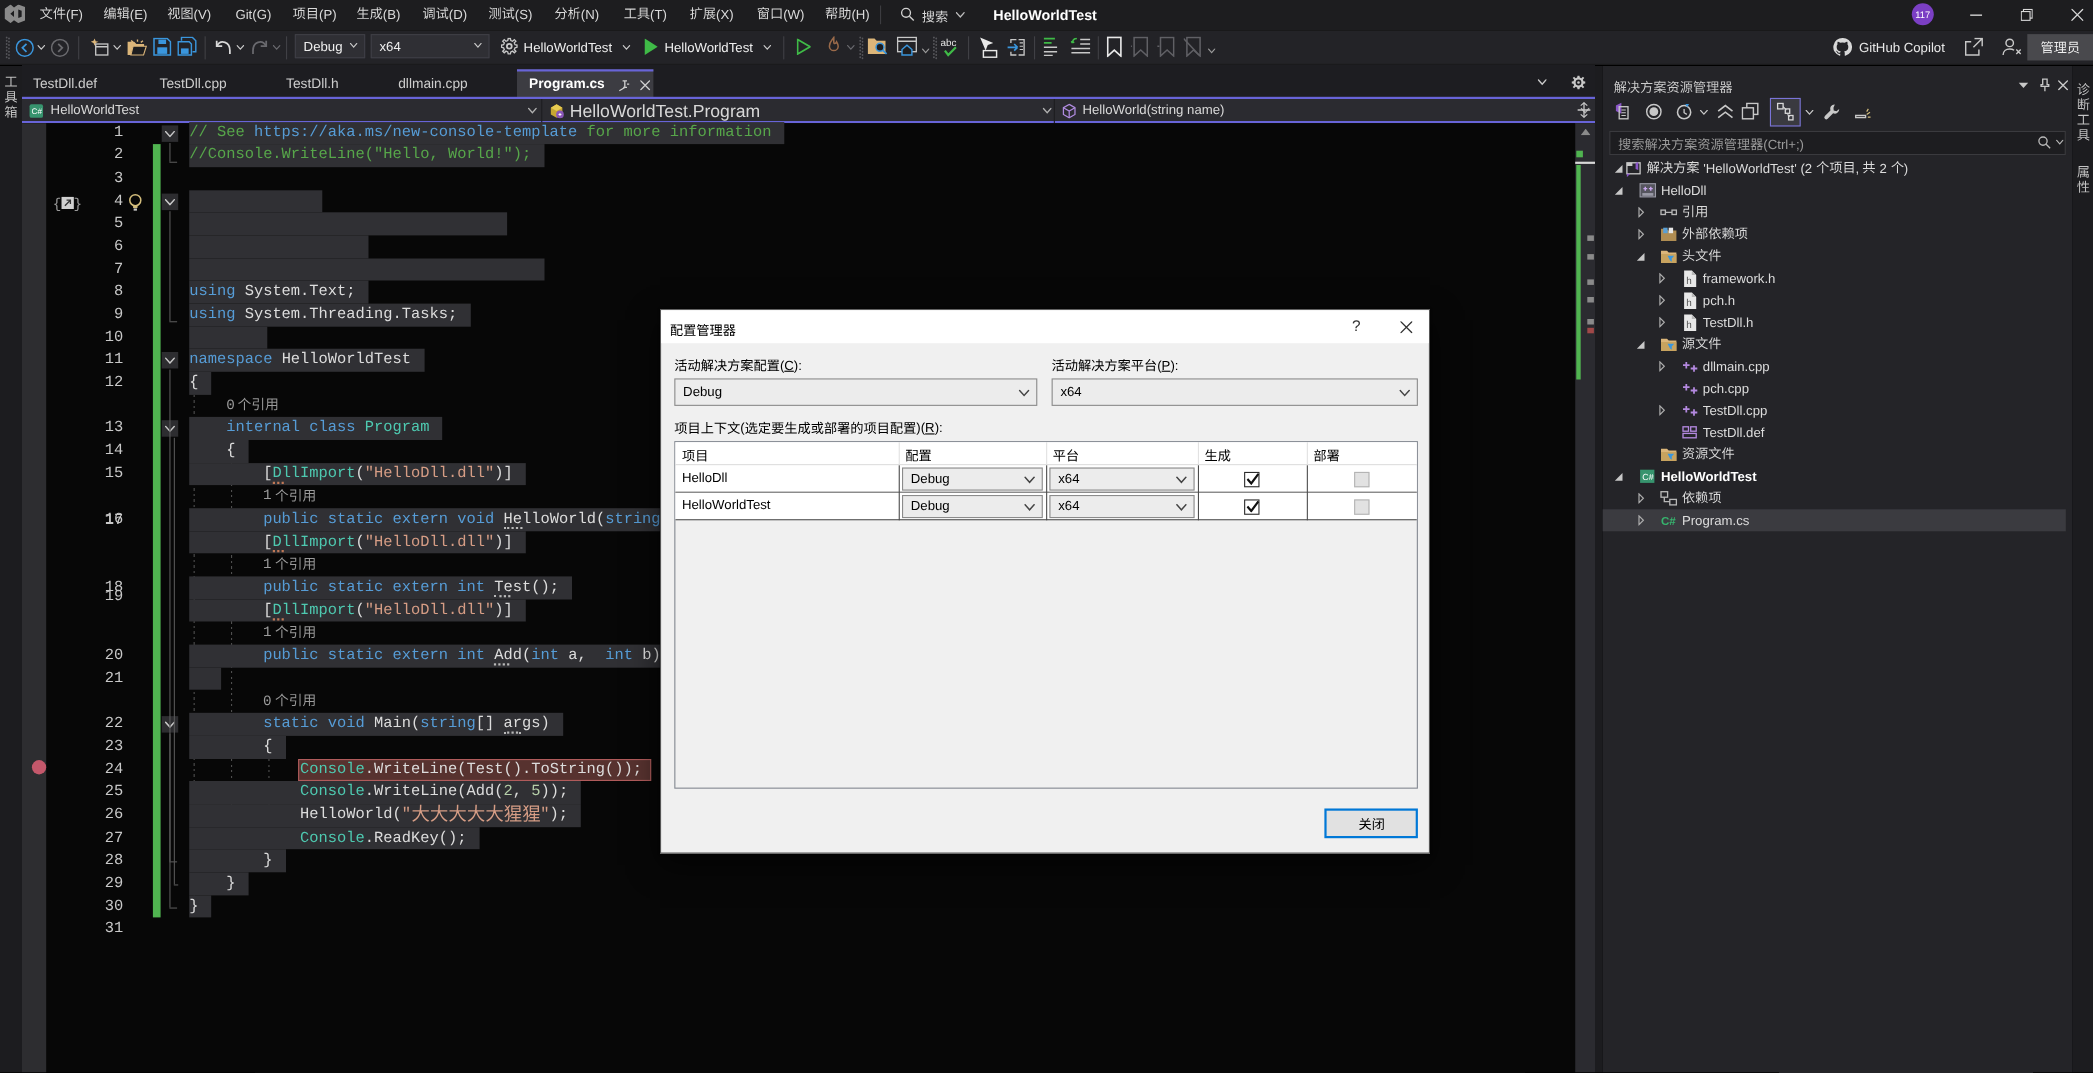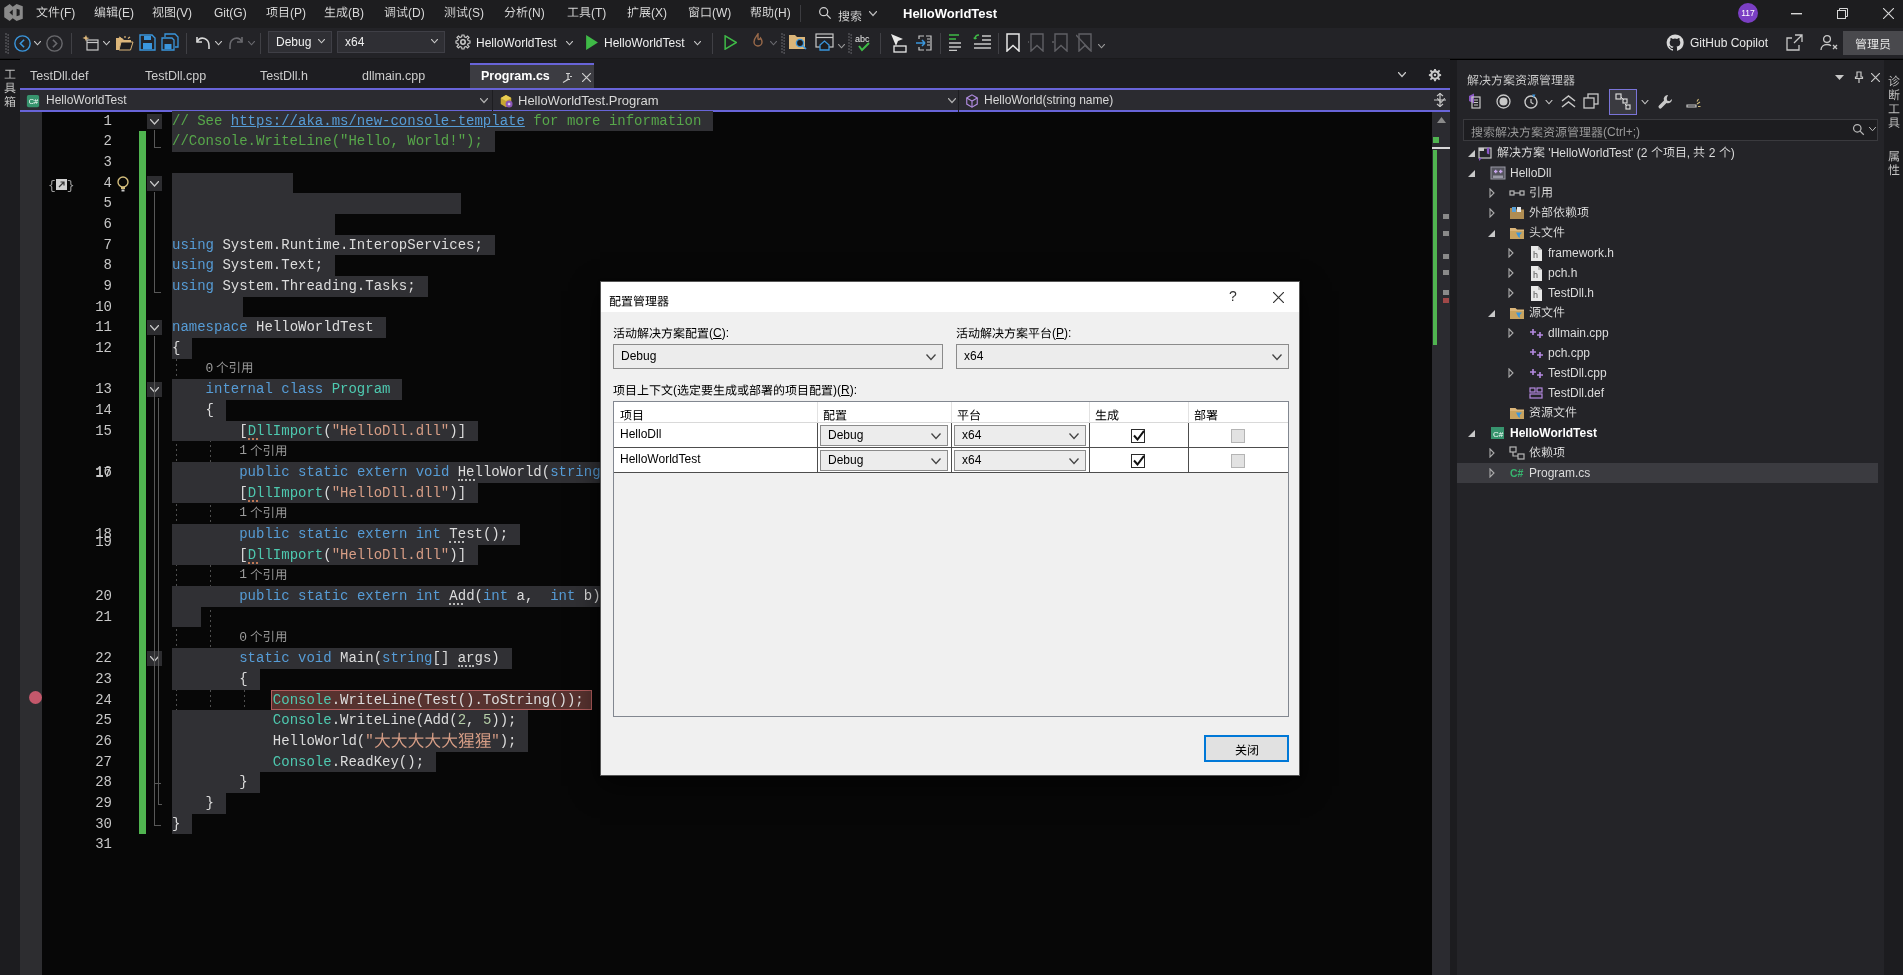--- a/index.html
+++ b/index.html
@@ -15,21 +15,21 @@
 #tabrow{position:absolute;left:20px;top:59px;width:1430px;height:31px;background:#1d1d21}
 #crumb{position:absolute;left:20px;top:90px;width:1430px;height:22px;background:#2b2b30;border-bottom:2px solid #6864d8}
 #editor{position:absolute;left:20px;top:112px;width:1412px;height:863px;background:#070707}
 #bpmargin{position:absolute;left:0;top:0;width:22px;height:863px;background:#2d2d30}
 #scroll{position:absolute;left:1432px;top:112px;width:18px;height:863px;background:#2b2b30}
 #panel{position:absolute;left:1457px;top:60px;width:427px;height:915px;background:#242428}
 #paneledge{position:absolute;left:1450px;top:60px;width:7px;height:915px;background:#1c1c1f}
 .menu{color:#dadada;font-size:12px;position:absolute;top:6px}
 .code{font-family:"Liberation Mono",monospace;font-size:14px;white-space:pre;line-height:20.68px}
 .kw{color:#569cd6}.ty{color:#4ec9b0}.st{color:#d69d85}.cm{color:#57a64a}
-.pl{color:#dcdcdc}.nm{color:#b5cea8}.lk{color:#569cd6;text-decoration:underline}
+.pl{color:#dcdcdc}.nm{color:#b5cea8}.lk{color:#569cd6;}
 .cl{position:absolute;left:172px;height:20.68px;width:1240px}
 .selbox{position:absolute;background:#303034;height:20.68px;top:0}
 .lnum{position:absolute;width:92px;text-align:right;color:#c8c8c8;font-family:"Liberation Mono",monospace;font-size:14px;line-height:20.68px}
 .codelens{position:absolute;color:#9b9b9b;font-family:"Liberation Mono",monospace;font-size:13px;line-height:20.68px}
 .trow{position:absolute;left:0;width:427px;height:20px;font-size:12px;color:#dcdcdc;line-height:20px}
 </style></head><body>
 <svg width="0" height="0" style="position:absolute">
     <defs>
       <path id="g0" d="M725 250 802 273Q739 454 640 586Q541 718 403 808Q265 899 83 958Q79 949 71 936Q63 922 54 908Q44 895 36 887Q215 835 348 752Q482 668 575 544Q668 421 725 250ZM270 254Q327 409 424 535Q521 661 657 750Q793 840 967 884Q959 892 949 904Q939 917 930 930Q922 942 915 953Q736 904 599 810Q462 715 364 580Q265 445 201 277ZM50 216H954V290H50ZM423 57 501 33Q524 69 546 112Q569 156 580 187L497 214Q488 183 467 138Q446 94 423 57Z"></path>
       <path id="g1" d="M604 52H679V960H604ZM432 90 504 105Q490 174 470 242Q451 309 426 367Q402 425 373 471Q366 465 354 458Q343 451 330 444Q318 437 309 433Q338 392 362 336Q385 281 403 218Q421 155 432 90ZM441 245H909V318H423ZM317 539H953V613H317ZM268 44 339 65Q307 150 266 232Q224 315 176 388Q127 460 75 517Q71 508 64 494Q56 480 48 466Q39 451 32 443Q79 394 122 330Q166 266 204 192Q241 119 268 44ZM167 301 238 230 239 231V958H167Z"></path>
@@ -428,21 +428,21 @@
       <svg class="ab" style="left:460px;top:8px" width="8" height="6" viewBox="0 0 8 6">
         <path d="M0 0l4 4.5L8 0" fill="none" stroke="#b0b0b0" stroke-width="1.2"></path>
       </svg>
       <div class="ab" style="left:472px;top:0;width:1px;height:22px;background:#1d1d21"></div>
       <svg class="ab" style="left:479px;top:4px" width="14" height="14" viewBox="0 0 16 16">
         <path d="M8 1l6 3.5v7L8 15l-6-3.5v-7z" fill="#c8a832"></path>
         <path d="M8 1l6 3.5L8 8 2 4.5z" fill="#e8cc52"></path>
         <circle cx="11.5" cy="11.5" r="4" fill="#8b57b8"></circle>
         <path d="M10 11.5h3m-1.5-1.5v3" stroke="#fff" stroke-width="1"></path>
       </svg>
-      <span class="ab lat" style="left:498px;top:3px;font-size:13px;color:#d8d8d8">HelloWorldTest.Program</span>
+      <span class="ab lat" style="left:498px;top:3px;font-size:16px;color:#d8d8d8">HelloWorldTest.Program</span>
       <svg class="ab" style="left:928px;top:8px" width="8" height="6" viewBox="0 0 8 6">
         <path d="M0 0l4 4.5L8 0" fill="none" stroke="#b0b0b0" stroke-width="1.2"></path>
       </svg>
       <div class="ab" style="left:938px;top:0;width:1px;height:22px;background:#1d1d21"></div>
       <svg class="ab" style="left:945px;top:4px" width="14" height="14" viewBox="0 0 16 16">
         <path d="M8 1l6 3.5v7L8 15l-6-3.5v-7z" fill="none" stroke="#b08be0" stroke-width="1.3"></path>
         <path d="M2 4.5L8 8l6-3.5M8 8v7" fill="none" stroke="#b08be0" stroke-width="1.3"></path>
       </svg>
       <span class="ab lat" style="left:964px;top:3px;font-size:12px;color:#d8d8d8">HelloWorld(string name)</span>
       <svg class="ab" style="left:1417px;top:8px" width="8" height="6" viewBox="0 0 8 6">
@@ -557,21 +557,20 @@
       <div class="ab" style="left:224px;top:577.54px;width:1px;height:82.72px;background:repeating-linear-gradient(to bottom,#4e4e4e 0 2px,transparent 2px 5px)"></div>
       <div class="ab" style="left:152px;top:0;width:1260px;height:863px">
         <div class="selbox" style="left:0;top:-1.5px;width:541.2px"></div>
         <div class="cl code" style="left:0;top:-1.5px"><span class="cm">// See </span><span class="lk">https://aka.ms/new-console-template</span><span class="cm"> for more information</span></div>
         <div class="selbox" style="left:0;top:19.18px;width:322.8px"></div>
         <div class="cl code" style="left:0;top:19.18px"><span class="cm">//Console.WriteLine("Hello, World!");</span></div>
         <div class="selbox" style="left:0;top:60.54px;width:121.2px"></div>
         <div class="selbox" style="left:0;top:81.22px;width:289.2px"></div>
         <div class="selbox" style="left:0;top:101.9px;width:163.2px"></div>
         <div class="selbox" style="left:0;top:122.58px;width:322.8px"></div>
-        <div class="cl code" style="left:0;top:122.58px"><span class="kw">using</span><span class="pl"> System.Runtime.InteropServices;</span></div>
         <div class="selbox" style="left:0;top:143.26px;width:163.2px"></div>
         <div class="cl code" style="left:0;top:143.26px"><span class="kw">using</span><span class="pl"> System.Text;</span></div>
         <div class="selbox" style="left:0;top:163.94px;width:255.6px"></div>
         <div class="cl code" style="left:0;top:163.94px"><span class="kw">using</span><span class="pl"> System.Threading.Tasks;</span></div>
         <div class="selbox" style="left:0;top:184.62px;width:70.8px"></div>
         <div class="cl code" style="left:0;top:184.62px"><span class="pl">       </span></div>
         <div class="selbox" style="left:0;top:205.3px;width:213.6px"></div>
         <div class="cl code" style="left:0;top:205.3px"><span class="kw">namespace</span><span class="pl"> HelloWorldTest</span></div>
         <div class="selbox" style="left:0;top:225.98px;width:20.4px"></div>
         <div class="cl code" style="left:0;top:225.98px"><span class="pl">{</span></div>

